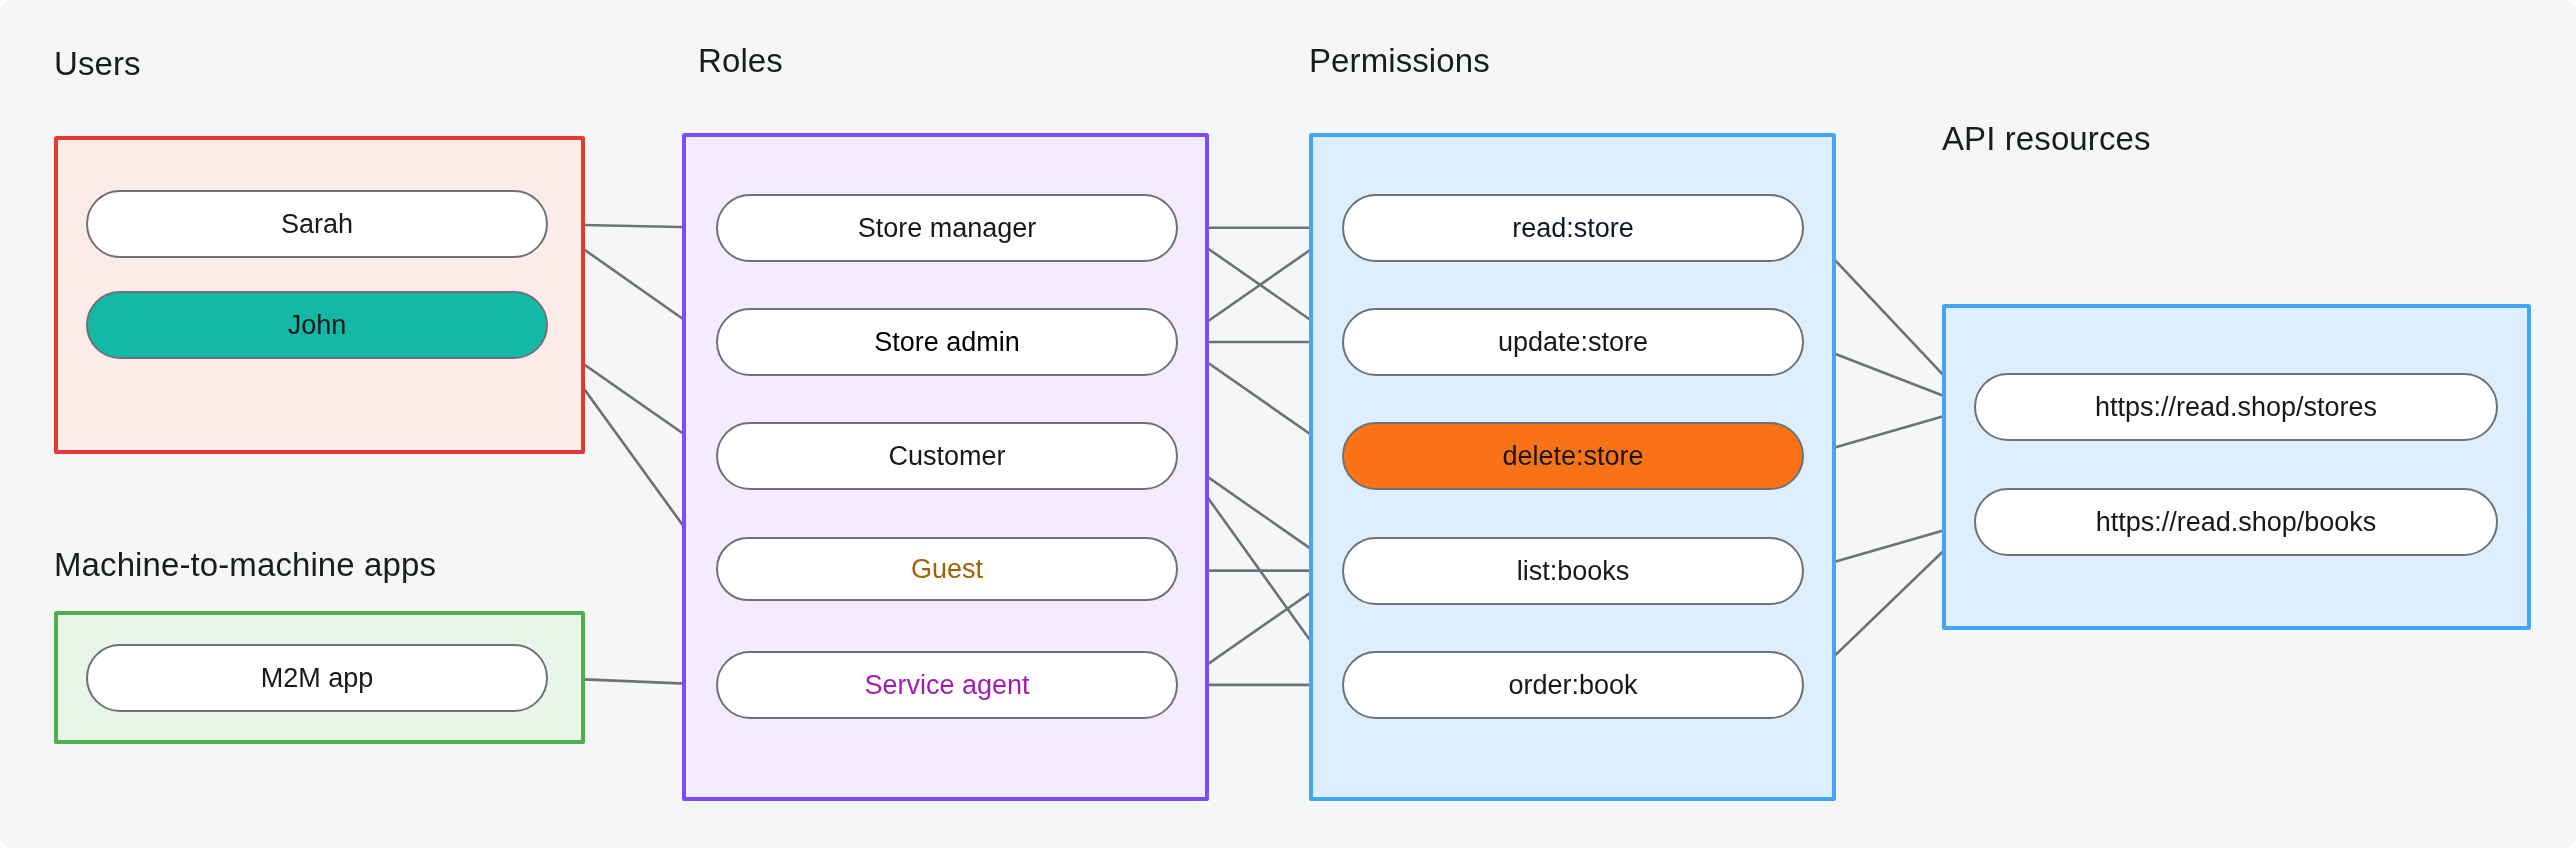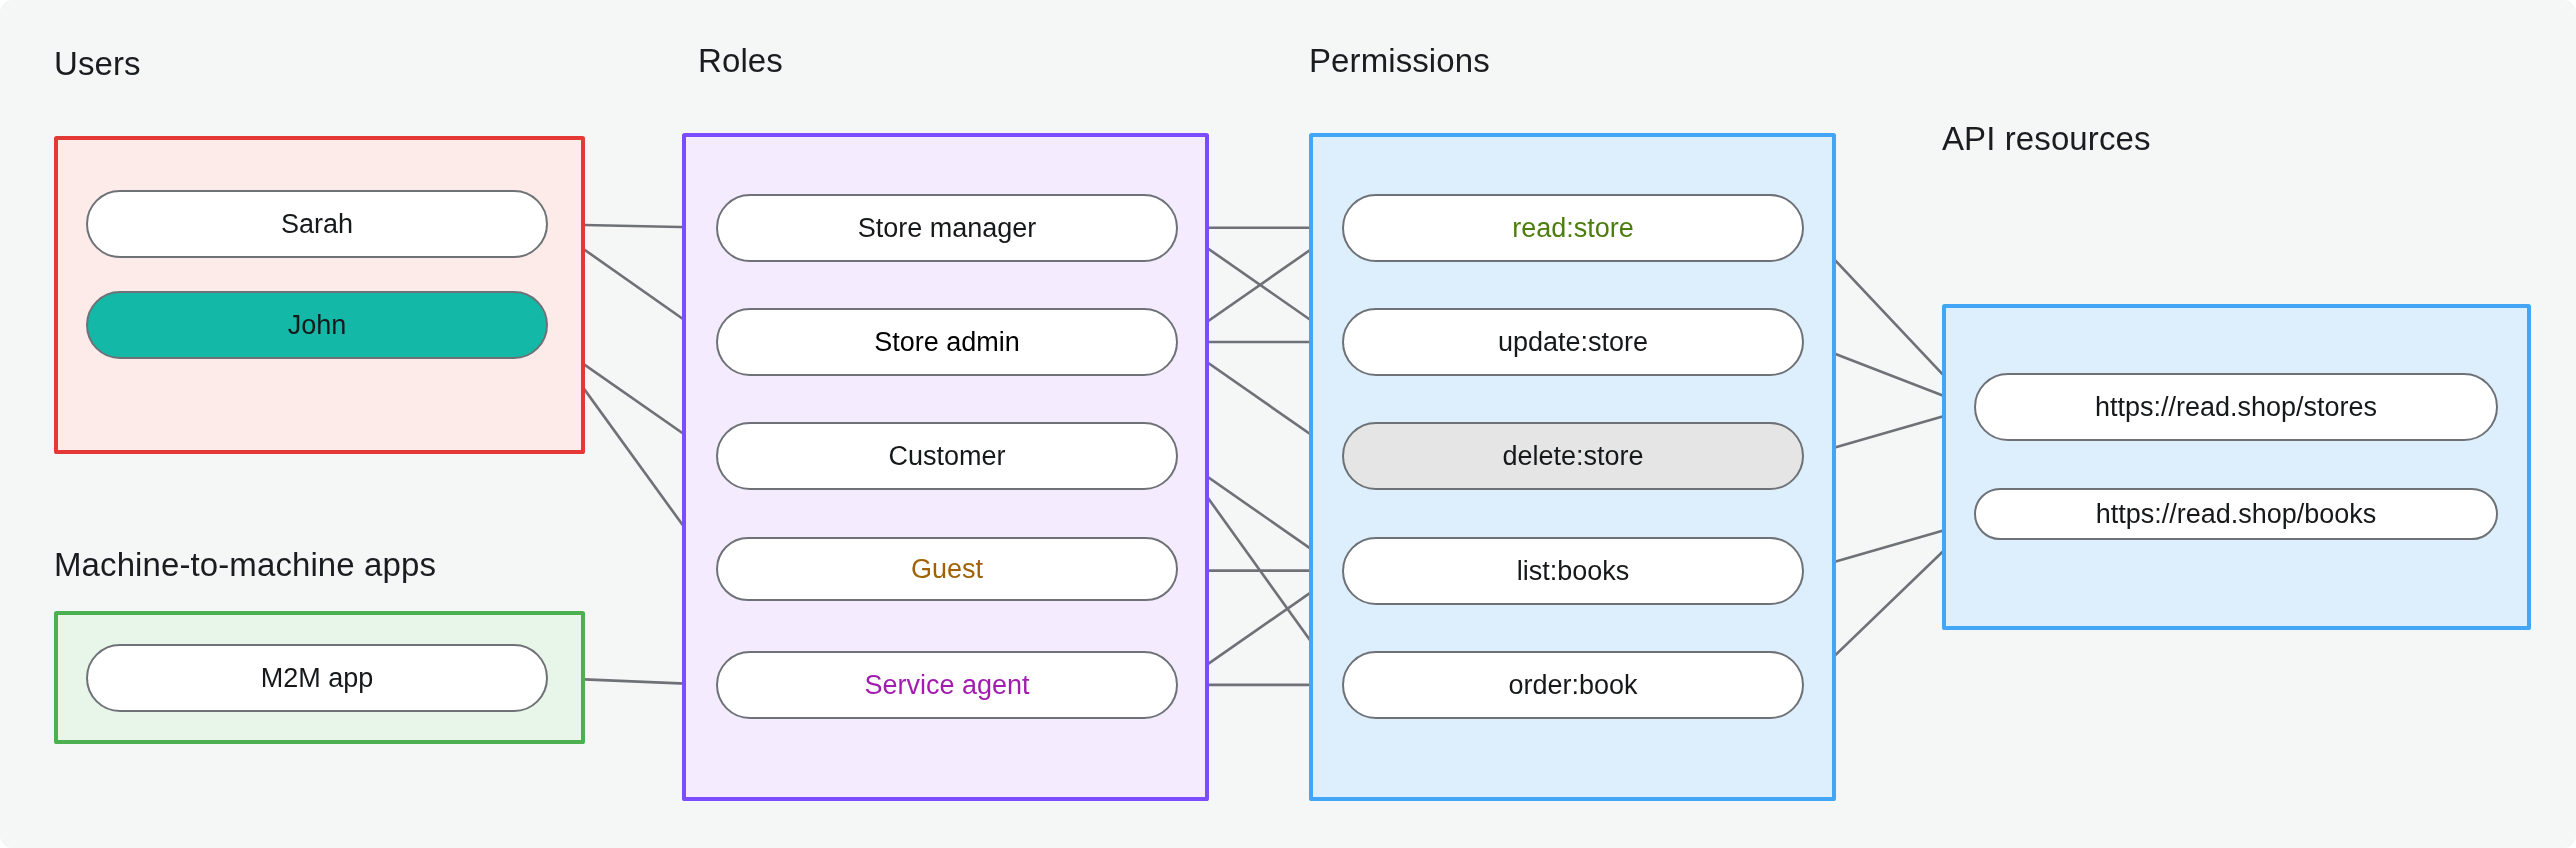--- a/index.html
+++ b/index.html
@@ -127,38 +127,38 @@
         <span class="node-label">Customer</span>
       </div>
       <div class="node" style="left: 716px; top: 537px; width: 462px; height: 64px; border-color: rgb(110, 114, 119); background: rgb(255, 255, 255); color: #a16207;">
         <span class="node-label">Guest</span>
       </div>
       <div class="node" style="left: 716px; top: 651px; width: 462px; height: 68px; border-color: rgb(110, 114, 119); background: rgb(255, 255, 255); color: #a21caf;">
         <span class="node-label">Service agent</span>
       </div>
       <div class="group-label" style="left: 1309px; top: 42px;">Permissions</div>
       <div class="group-box" style="left: 1309px; top: 133px; width: 527px; height: 668px; border-color: rgb(66, 165, 245); background: rgb(221, 238, 253);"></div>
-      <div class="node" style="left: 1342px; top: 194px; width: 462px; height: 68px; border-color: rgb(110, 114, 119); background: rgb(255, 255, 255); color: #4d7c0f;">
+      <div class="node" style="left: 1342px; top: 194px; width: 462px; height: 68px; border-color: rgb(110, 114, 119); background: rgb(255, 255, 255); color: #0f172a;">
         <span class="node-label">read:store</span>
       </div>
       <div class="node" style="left: 1342px; top: 308px; width: 462px; height: 68px; border-color: rgb(110, 114, 119); background: rgb(255, 255, 255); color: rgb(22, 24, 26);">
         <span class="node-label">update:store</span>
       </div>
-      <div class="node" style="left: 1342px; top: 422px; width: 462px; height: 68px; border-color: rgb(110, 114, 119); background: #e5e5e5; color: rgb(22, 24, 26);">
+      <div class="node" style="left: 1342px; top: 422px; width: 462px; height: 68px; border-color: rgb(110, 114, 119); background: #f97316; color: rgb(22, 24, 26);">
         <span class="node-label">delete:store</span>
       </div>
       <div class="node" style="left: 1342px; top: 537px; width: 462px; height: 68px; border-color: rgb(110, 114, 119); background: rgb(255, 255, 255); color: rgb(22, 24, 26);">
         <span class="node-label">list:books</span>
       </div>
       <div class="node" style="left: 1342px; top: 651px; width: 462px; height: 68px; border-color: rgb(110, 114, 119); background: rgb(255, 255, 255); color: rgb(22, 24, 26);">
         <span class="node-label">order:book</span>
       </div>
       <div class="group-label" style="left: 1942px; top: 120px;">API resources</div>
       <div class="group-box" style="left: 1942px; top: 304px; width: 589px; height: 326px; border-color: rgb(66, 165, 245); background: rgb(221, 238, 253);"></div>
       <div class="node" style="left: 1974px; top: 373px; width: 524px; height: 68px; border-color: rgb(110, 114, 119); background: rgb(255, 255, 255); color: rgb(22, 24, 26);">
         <span class="node-label">https://read.shop/stores</span>
       </div>
-      <div class="node" style="left: 1974px; top: 488px; width: 524px; height: 52px; border-color: rgb(110, 114, 119); background: rgb(255, 255, 255); color: rgb(22, 24, 26);">
+      <div class="node" style="left: 1974px; top: 488px; width: 524px; height: 68px; border-color: rgb(110, 114, 119); background: rgb(255, 255, 255); color: rgb(22, 24, 26);">
         <span class="node-label">https://read.shop/books</span>
       </div>
     </div>
 </div>
 
 
 </body></html>

